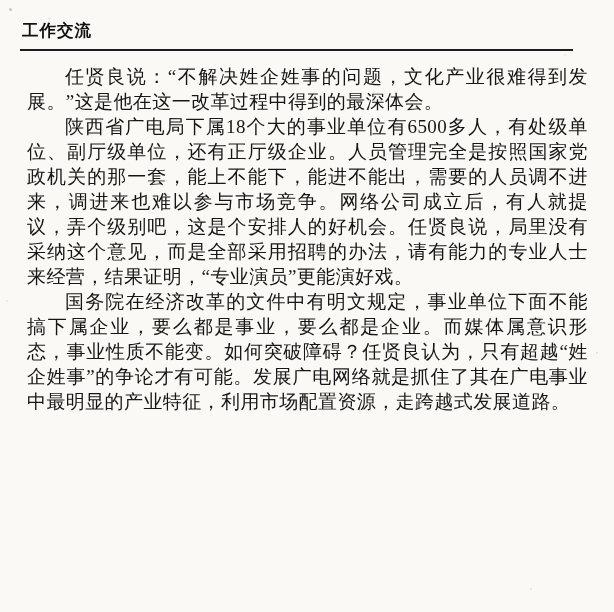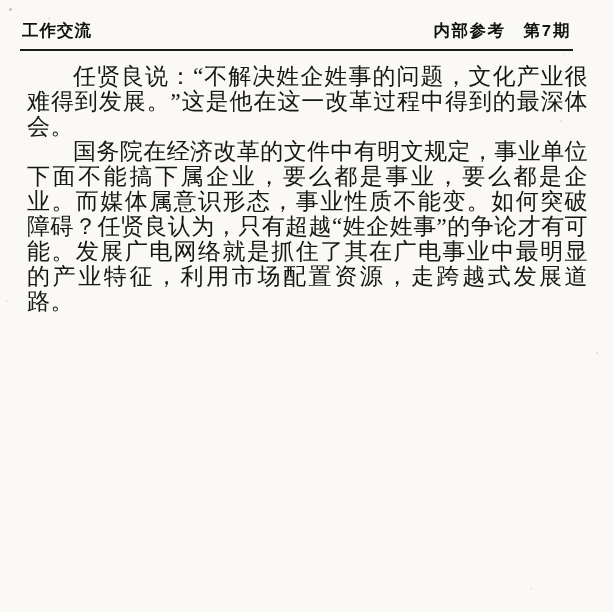--- a/index.html
+++ b/index.html
@@ -23,35 +23,35 @@
       radial-gradient(circle at 92% 9%, rgba(0,0,0,0.04) 0 1px, transparent 2px),
       #faf9f5;
   }
   .header {
     margin: 20px 41px 0 20px;
     padding: 0 2px 7px 2px;
     border-bottom: 2px solid #1c1c1c;
     display: flex;
     justify-content: space-between;
     align-items: flex-end;
-    font-family: Liberation Mono, monospace;
+    font-family: Liberation Serif, serif;
     font-weight: bold;
     font-size: 16.5px;
     letter-spacing: 1px;
     color: #111;
   }
   .header .issue {
     letter-spacing: 1.5px;
   }
   .content {
     margin: 13px 26px 0 27px;
   }
   .content p {
     margin: 0;
-    font-size: 23px;
+    font-size: 19px;
     line-height: 25px;
     text-align: justify;
     text-justify: inter-ideograph;
     text-indent: 2em;
     letter-spacing: 0.4px;
     font-weight: 500;
   }
   .speck {
     position: absolute;
     border-radius: 50%;
@@ -63,25 +63,25 @@
   .speck.s4 { width: 2px; height: 2px; left: 530px; top: 588px; opacity: .45; }
   .speck.s5 { width: 2px; height: 2px; left: 6px;  top: 300px; opacity: .4; }
 </style>
 </head>
 <body>
 
 <div class="page">
 
   <div class="header">
     <span class="section">工作交流</span>
-    <span class="issue">内部参考　第7期</span>
   </div>
 
   <div class="content">
     <p>任贤良说：“不解决姓企姓事的问题，文化产业很难得到发展。”这是他在这一改革过程中得到的最深体会。</p>
+    <p>陕西省广电局下属18个大的事业单位有6500多人，有处级单位、副厅级单位，还有正厅级企业。人员管理完全是按照国家党政机关的那一套，能上不能下，能进不能出，需要的人员调不进来，调进来也难以参与市场竞争。网络公司成立后，有人就提议，弄个级别吧，这是个安排人的好机会。任贤良说，局里没有采纳这个意见，而是全部采用招聘的办法，请有能力的专业人士来经营，结果证明，“专业演员”更能演好戏。</p>
     <p>国务院在经济改革的文件中有明文规定，事业单位下面不能搞下属企业，要么都是事业，要么都是企业。而媒体属意识形态，事业性质不能变。如何突破障碍？任贤良认为，只有超越“姓企姓事”的争论才有可能。发展广电网络就是抓住了其在广电事业中最明显的产业特征，利用市场配置资源，走跨越式发展道路。</p>
   </div>
 
   <div class="speck s1"></div>
   <div class="speck s2"></div>
   <div class="speck s3"></div>
   <div class="speck s4"></div>
   <div class="speck s5"></div>
 
 </div>

